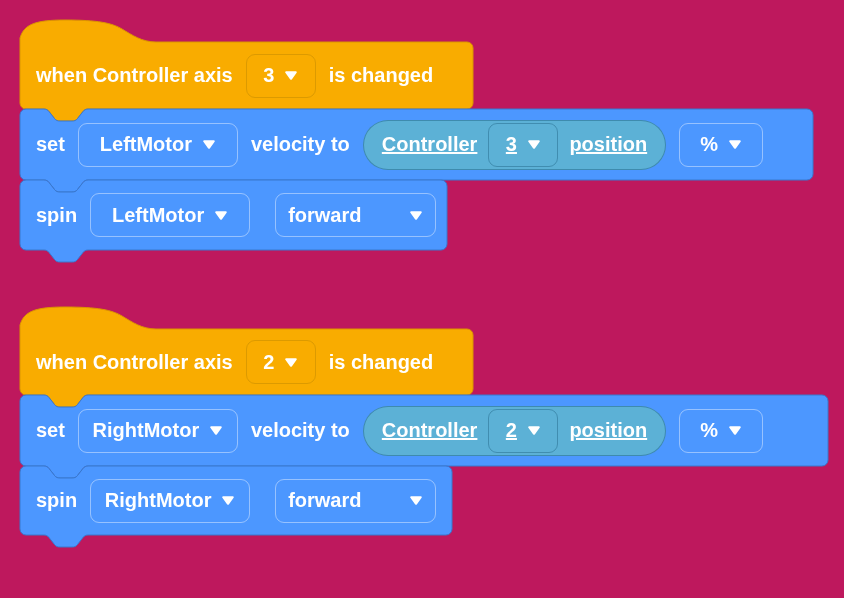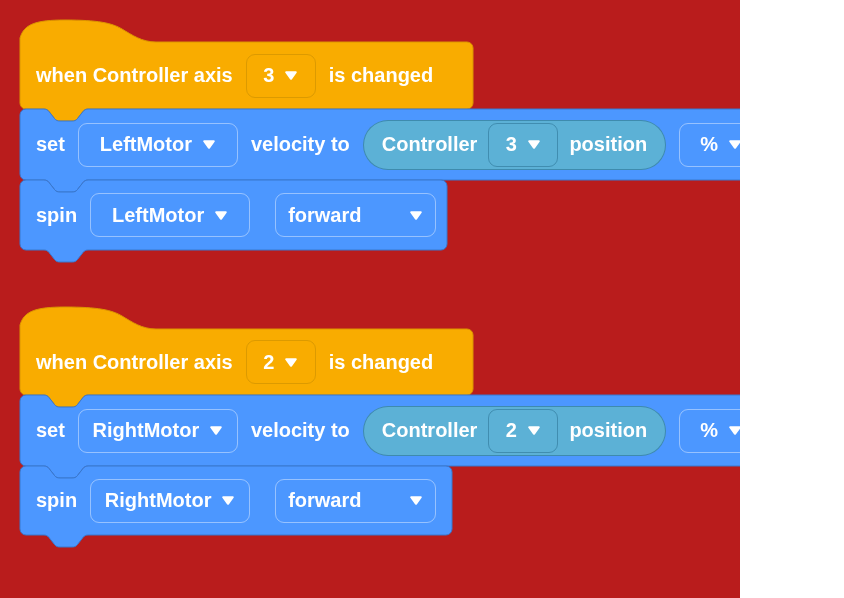--- a/index.html
+++ b/index.html
@@ -1,17 +1,17 @@
 <!DOCTYPE html>
 <html><head>
 <meta charset="utf-8">
 <style>
   html,body{margin:0;padding:0;background:#fff;}
   #workspace{
-    position:relative; width:740px; height:598px; background:#b91c1c;
+    position:relative; width:844px; height:598px; background:#be185d;
     overflow:hidden; font-family:"Liberation Sans", sans-serif;
   }
   .block{position:absolute;}
   .shape{position:absolute; top:0; left:0; overflow:visible; display:block; pointer-events:none;}
   .row{
     position:relative; display:flex; align-items:center; gap:13px;
     padding-left:16px; color:#fff; font-weight:700; font-size:20px;
     white-space:nowrap;
   }
   .lbl{display:inline-block;}
@@ -24,21 +24,21 @@
   .dd-yellow{border:1px solid #DC9A00;}
   .dd-teal{border:1px solid rgba(0,60,90,0.30);}
   .dd-motor{min-width:160px;}
   .dd-axis{min-width:70px;}
   .dd-unit{min-width:84px;}
   .dd-dir{min-width:142px; margin-left:12px;gap:48px;}
   .arr{display:inline-flex; align-items:center;}
   .pill{
     display:inline-flex; align-items:center; gap:11px; height:50px;
     border-radius:26px; padding:0 18px; box-sizing:border-box;
-    background:#5CB1D6; border:1px solid rgba(0,60,90,0.32); cursor:pointer;
+    background:#5CB1D6; border:1px solid rgba(0,60,90,0.32); cursor:pointer;text-decoration:underline;
   }
   .hat-row{margin-top:22px;}
 </style>
 </head>
 <body>
 
 <div id="workspace">
 
   <div>
 

